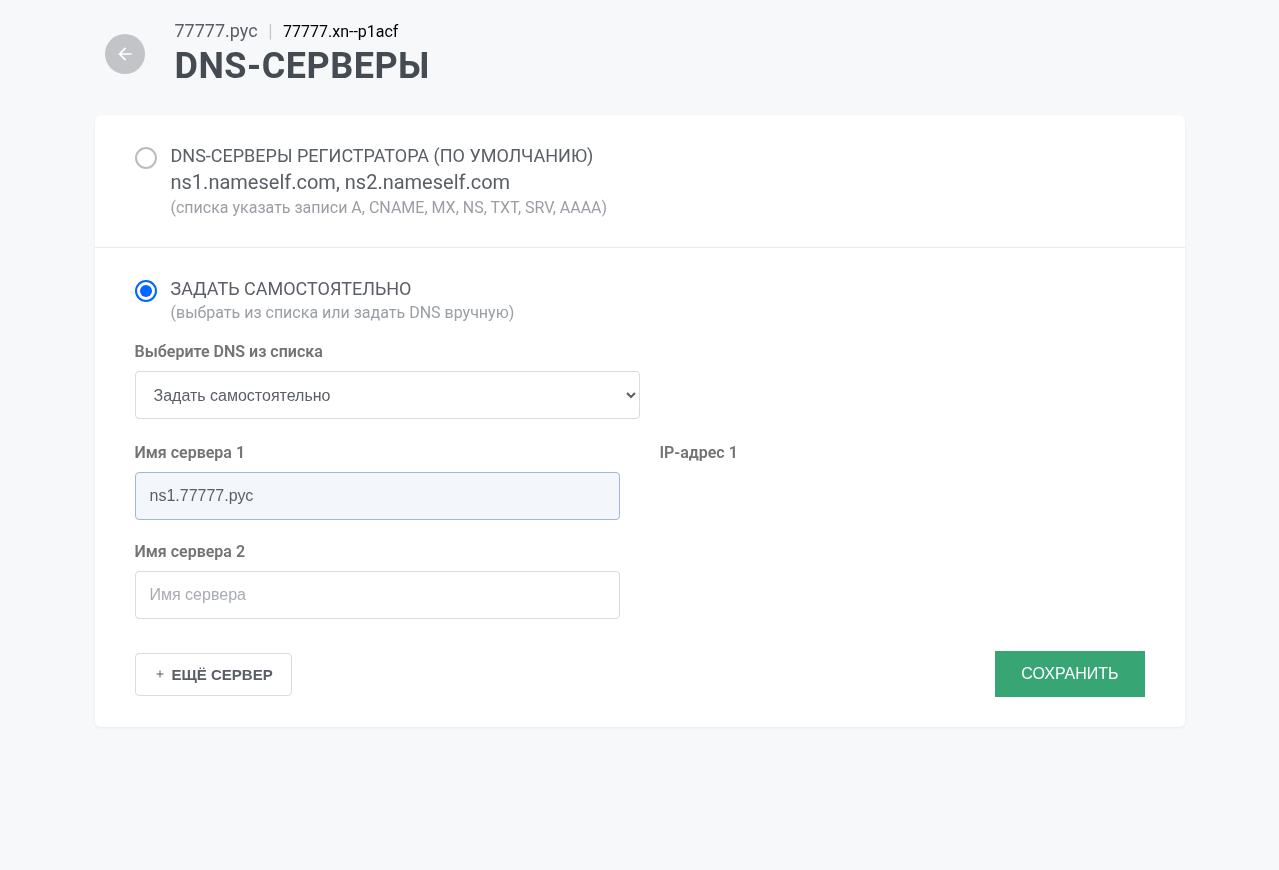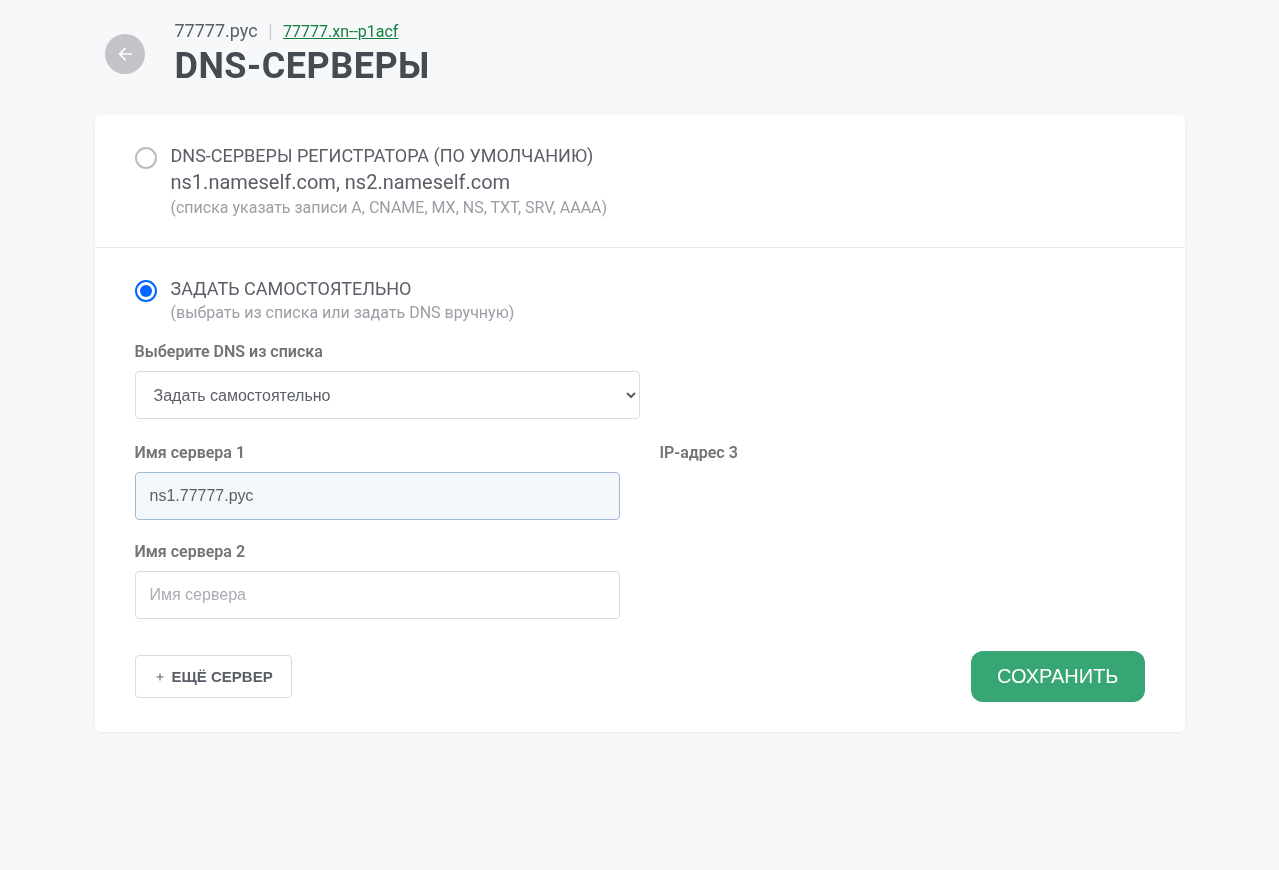--- a/index.html
+++ b/index.html
@@ -47,23 +47,22 @@
     .breadcrumb {
       font-size: 18px;
       color: #5a5e66;
       margin-bottom: 4px;
     }
     .breadcrumb .sep {
       color: #c5c8cc;
       margin: 0 6px;
     }
     .breadcrumb .secondary {
-      color: #15803d;
-      font-size: 16px;
-      text-decoration: underline;
+      color: #000000;
+      font-size: 16px;
     }
     .page-title {
       font-size: 36px;
       font-weight: 700;
       color: #444b53;
       letter-spacing: 0.5px;
     }
     .card {
       background: #fff;
       border-radius: 6px;
@@ -190,24 +189,24 @@
       cursor: pointer;
     }
     .btn-outline svg {
       width: 12px;
       height: 12px;
       fill: #5a5e66;
     }
     .btn-primary {
       padding: 14px 26px;
       border: none;
-      border-radius: 12px;
+      border-radius: 0;
       background: #37a674;
       color: #fff;
-      font-size: 20px;
+      font-size: 16px;
       font-weight: 500;
       cursor: pointer;
     }
   </style>
 </head>
 <body>
 
 <div class="container">
   <div class="header">
     <div class="back-btn">
@@ -252,21 +251,21 @@
           <option>Задать самостоятельно</option>
         </select>
       </div>
 
       <div class="row">
         <div class="col">
           <label class="form-label">Имя сервера 1</label>
           <input type="text" class="focused" value="ns1.77777.рус" style="">
         </div>
         <div class="col">
-          <label class="form-label">IP-адрес 3</label>
+          <label class="form-label">IP-адрес 1</label>
         </div>
       </div>
 
       <div class="row">
         <div class="col">
           <label class="form-label">Имя сервера 2</label>
           <input type="text" placeholder="Имя сервера" style="">
         </div>
         <div class="col"></div>
       </div>

